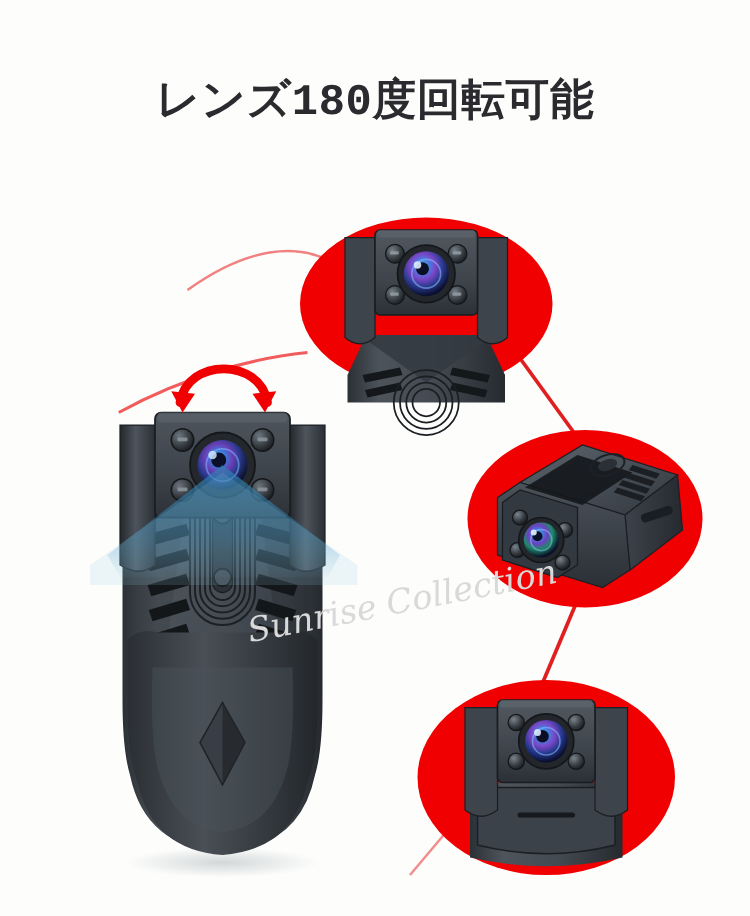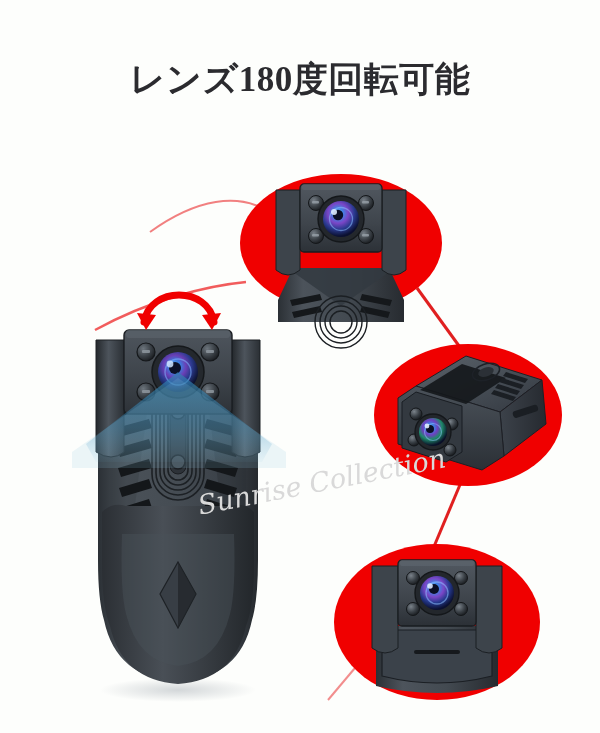--- a/index.html
+++ b/index.html
@@ -20,21 +20,21 @@
   #title {
     position: absolute;
     left: 0;
     top: 56px;
     width: 600px;
     text-align: center;
     font-size: 35px;
     font-weight: 700;
     letter-spacing: 0.5px;
     color: #2b2b2f;
-    font-family: Liberation Serif, serif;
+    font-family: Liberation Mono, monospace;
     white-space: nowrap;
   }
 
   
   #watermark {
     position: absolute;
     left: 196px;
     top: 466px;
     font-family: "DejaVu Serif", "Liberation Serif", serif;
     font-style: italic;

